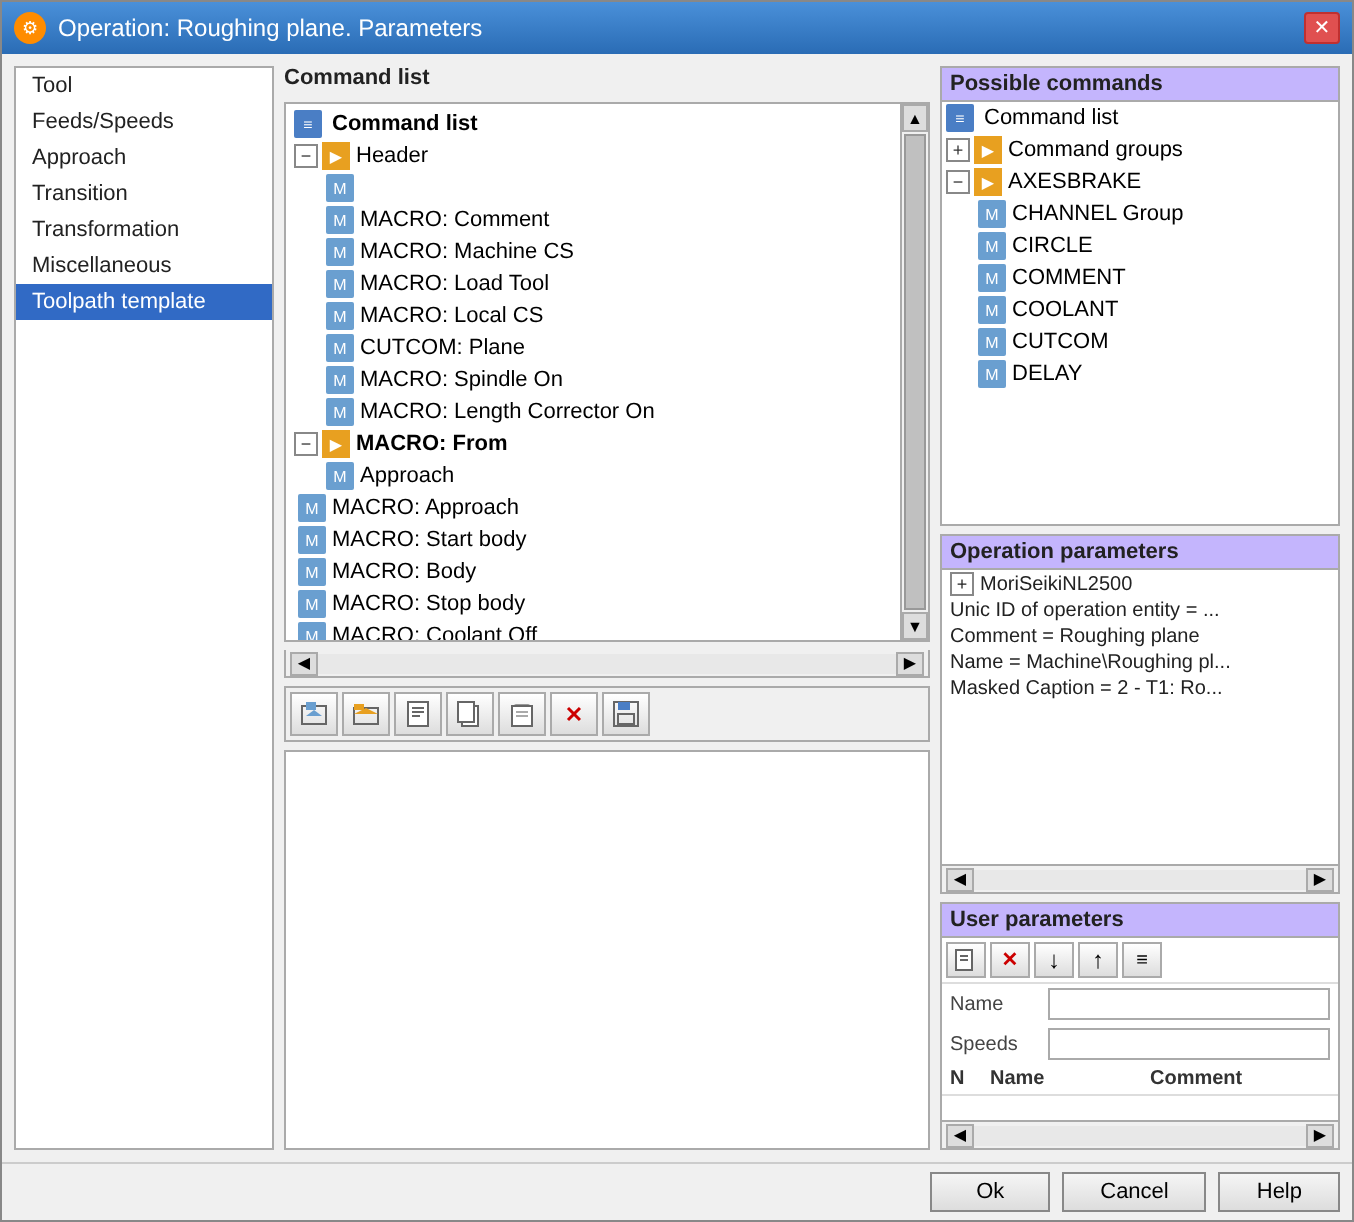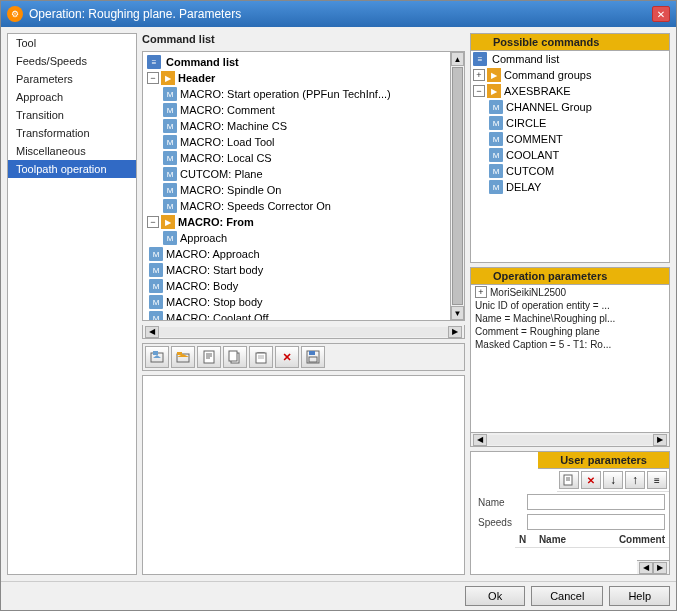--- a/index.html
+++ b/index.html
@@ -130,23 +130,23 @@
     }
 
     .right-section {
       display: flex;
       flex-direction: column;
       border: 1px solid #aaa;
       background: white;
     }
 
     .section-header {
-      background: #eab308;
+      background: #c4b5fd;
       border-bottom: 1px solid #aaa;
-      padding: 2px 22px;
+      padding: 2px 4px;
       font-size: 11px;
       font-weight: bold;
       color: #222;
     }
 
     .right-tree-scroll {
       overflow-y: auto;
       overflow-x: hidden;
       flex: 1;
     }
@@ -217,47 +217,45 @@
       <span class="title-text">Operation: Roughing plane. Parameters</span>
     </div>
     <button class="title-bar-close">✕</button>
   </div>
 
   <div class="content-area">
 
     <div class="sidebar">
       <div class="sidebar-item">Tool</div>
       <div class="sidebar-item">Feeds/Speeds</div>
-      <div class="sidebar-item">Parameters</div>
       <div class="sidebar-item">Approach</div>
       <div class="sidebar-item">Transition</div>
       <div class="sidebar-item">Transformation</div>
       <div class="sidebar-item">Miscellaneous</div>
-      <div class="sidebar-item selected">Toolpath operation</div>
+      <div class="sidebar-item selected">Toolpath template</div>
     </div>
 
     <div class="center-panel">
       <div class="panel-label">Command list</div>
 
       <div class="tree-panel" style="flex: 0 0 270px; display: flex; flex-direction: row;">
         <div class="tree-scroll" style="flex:1; overflow-y: auto;">
 
           <div class="tree-item">
             <span class="tree-icon tree-icon-list" style="font-size:8px;">≡</span>
             <span style="font-weight:bold; margin-left:2px;">Command list</span>
           </div>
           <div class="tree-item">
             <span class="tree-expand">−</span>
             <span class="tree-icon" style="background:#e8a020; color:white; font-size:8px;">▶</span>
-            <span style="font-weight:bold;">Header</span>
-          </div>
-          <div class="tree-item">
-            <span class="tree-indent"></span>
-            <span class="tree-icon tree-icon-macro" style="font-size:8px;">M</span>
-            <span>MACRO: Start operation (PPFun TechInf...)</span>
+            <span style="font-weight:normal;">Header</span>
+          </div>
+          <div class="tree-item">
+            <span class="tree-indent"></span>
+            <span class="tree-icon tree-icon-macro" style="font-size:8px;">M</span>
           </div>
           <div class="tree-item">
             <span class="tree-indent"></span>
             <span class="tree-icon tree-icon-macro" style="font-size:8px;">M</span>
             <span>MACRO: Comment</span>
           </div>
           <div class="tree-item">
             <span class="tree-indent"></span>
             <span class="tree-icon tree-icon-macro" style="font-size:8px;">M</span>
             <span>MACRO: Machine CS</span>
@@ -278,21 +276,21 @@
             <span>CUTCOM: Plane</span>
           </div>
           <div class="tree-item">
             <span class="tree-indent"></span>
             <span class="tree-icon tree-icon-macro" style="font-size:8px;">M</span>
             <span>MACRO: Spindle On</span>
           </div>
           <div class="tree-item">
             <span class="tree-indent"></span>
             <span class="tree-icon tree-icon-macro" style="font-size:8px;">M</span>
-            <span>MACRO: Speeds Corrector On</span>
+            <span>MACRO: Length Corrector On</span>
           </div>
           <div class="tree-item">
             <span class="tree-expand">−</span>
             <span class="tree-icon" style="background:#e8a020; color:white; font-size:8px;">▶</span>
             <span style="font-weight:bold;">MACRO: From</span>
           </div>
           <div class="tree-item">
             <span class="tree-indent"></span>
             <span class="tree-icon tree-icon-macro" style="font-size:8px;">M</span>
             <span>Approach</span>
@@ -438,38 +436,38 @@
         <div class="section-header">Operation parameters</div>
         <div style="flex:1; overflow-y:auto; display:flex; flex-direction:column;">
           <div class="op-params-item header-item">
             <span class="expand-box">+</span>
             <span>MoriSeikiNL2500</span>
           </div>
           <div class="op-params-item">
             <span>Unic ID of operation entity = ...</span>
           </div>
           <div class="op-params-item">
+            <span>Comment = Roughing plane</span>
+          </div>
+          <div class="op-params-item">
             <span>Name = Machine\Roughing pl...</span>
           </div>
           <div class="op-params-item">
-            <span>Comment = Roughing plane</span>
-          </div>
-          <div class="op-params-item">
-            <span>Masked Caption = 5 - T1: Ro...</span>
+            <span>Masked Caption = 2 - T1: Ro...</span>
           </div>
         </div>
 
         <div style="height:14px;background:#f0f0f0;border-top:1px solid #aaa;display:flex;align-items:center;padding:0 2px;">
           <div style="width:14px;height:12px;background:#ddd;border:1px solid #aaa;display:flex;align-items:center;justify-content:center;font-size:8px;cursor:pointer;">◀</div>
           <div style="flex:1;height:10px;background:#e8e8e8;"></div>
           <div style="width:14px;height:12px;background:#ddd;border:1px solid #aaa;display:flex;align-items:center;justify-content:center;font-size:8px;cursor:pointer;">▶</div>
         </div>
       </div>
 
-      <div class="right-section" style="flex:1; min-height:0;align-items:flex-end;">
+      <div class="right-section" style="flex:1; min-height:0;">
         <div class="section-header">User parameters</div>
 
         <div class="user-params-toolbar">
           <button class="toolbar-btn" title="New" style="width:20px;height:18px;font-size:10px;">
             <svg width="12" height="12" viewBox="0 0 12 12">
                 <rect x="1" y="1" width="8" height="10" fill="white" stroke="#666" stroke-width="1"></rect>
                 <line x1="3" y1="4" x2="7" y2="4" stroke="#666"></line>
                 <line x1="3" y1="6" x2="7" y2="6" stroke="#666"></line>
               </svg>
           </button>

